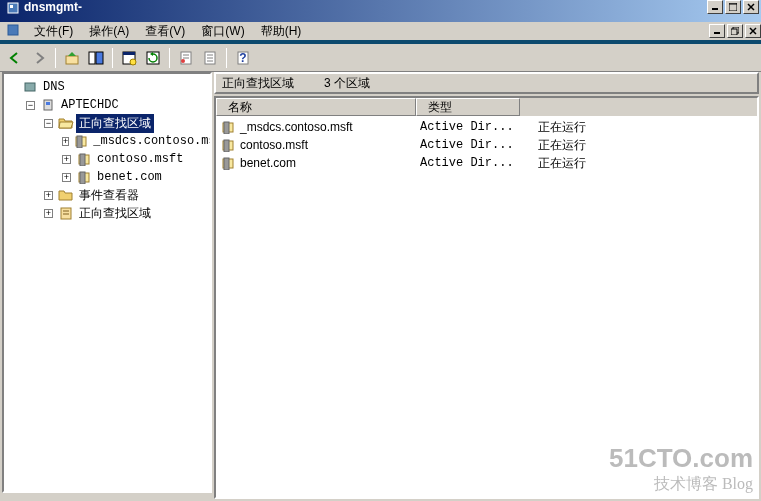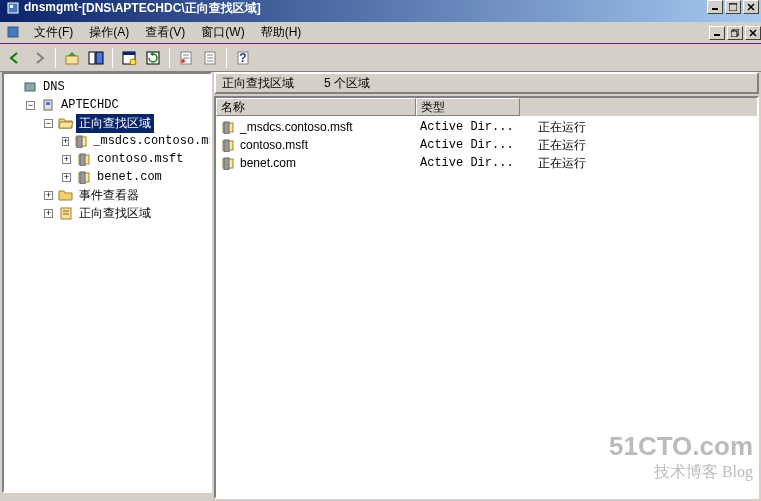--- a/index.html
+++ b/index.html
@@ -2,65 +2,64 @@
 <html><head>
 <meta charset="utf-8">
 <style>
 *{box-sizing:border-box;margin:0;padding:0;font-family:"SimSun","宋体",Tahoma,sans-serif;font-size:12px;user-select:none}
 body{background:#d4d0c8;width:761px;height:501px;overflow:hidden;position:relative}
 .titlebar{height:22px;background:linear-gradient(to right,#0a246a,#a6caf0);display:flex;align-items:flex-start;padding:0 2px;color:#fff}
 .titlebar .icon{width:16px;height:16px;margin:0 3px;display:flex;align-items:center;justify-content:center}
 .titlebar .bold{font-weight:bold;color:#fff}
 .titlebar .spacer{flex:1}
 .winbtn{width:16px;height:14px;background:#d4d0c8;border:1px solid;border-color:#fff #404040 #404040 #fff;margin-left:2px;display:flex;align-items:center;justify-content:center;font-family:Marlett,sans-serif;font-size:10px;color:#000}
-.menubar{height:22px;background:#d4d0c8;display:flex;align-items:center;border-bottom:1px solid #0c4a6e;padding-left:2px}
+.menubar{height:22px;background:#d4d0c8;display:flex;align-items:center;border-bottom:4px solid #0c4a6e;padding-left:2px}
 .menubar .appicon{width:16px;height:16px;margin:0 4px}
 .menu-item{padding:2px 8px;color:#000}
 .menubar .spacer{flex:1}
 .mdibtn{width:16px;height:14px;background:#d4d0c8;border:1px solid;border-color:#fff #404040 #404040 #fff;margin-left:2px;display:flex;align-items:center;justify-content:center;font-size:10px;color:#000}
 .toolbar{height:28px;background:#d4d0c8;display:flex;align-items:center;border-bottom:1px solid #808080;padding:0 4px;gap:2px}
 .tbtn{width:22px;height:22px;display:flex;align-items:center;justify-content:center;border:1px solid transparent}
 .tsep{width:1px;height:20px;background:#808080;margin:0 3px;border-right:1px solid #fff}
 .content{display:flex;height:429px;background:#d4d0c8}
 .treepane{width:210px;background:#fff;border:2px solid;border-color:#808080 #fff #fff #808080;margin:0 2px 8px 2px;overflow:auto;padding:2px}
 .rightpane{flex:1;display:flex;flex-direction:column;margin:0 2px 2px 0}
 .headerbar{height:22px;background:#d4d0c8;border:2px solid;border-color:#fff #808080 #808080 #fff;display:flex;align-items:center;padding:0 6px;margin-bottom:2px}
 .listpane{flex:1;background:#fff;border:2px solid;border-color:#808080 #fff #fff #808080;position:relative}
 .cols{height:18px;display:flex;background:#d4d0c8}
-.col{border:1px solid;border-color:#fff #808080 #808080 #fff;padding:2px 4px;display:flex;align-items:center}
+.col{border:1px solid;border-color:#fff #808080 #808080 #fff;padding:2px 11px;display:flex;align-items:center}
 .rows{padding:2px 0}
 .row{display:flex;height:18px;align-items:center}
 .cell{padding:0 4px;display:flex;align-items:center;gap:4px;font-family:"Courier New","宋体",monospace}
 .tree{padding:2px}
 .node{white-space:nowrap}
 .node-line{display:flex;align-items:center;height:18px;gap:2px}
 .exp{width:9px;height:9px;border:1px solid #808080;display:flex;align-items:center;justify-content:center;font-size:9px;line-height:1;background:#fff;margin-right:3px;color:#000}
 .noexp{width:9px;height:9px;margin-right:3px}
 .ticon{width:16px;height:14px;display:flex;align-items:center;justify-content:center}
 .tlabel{padding:1px 3px;font-family:"宋体","Courier New",monospace}
 .tlabel.sel{background:#0a246a;color:#fff}
 .children{padding-left:18px}
-.watermark{position:absolute;right:8px;bottom:18px;text-align:right;color:#bbb;pointer-events:none}
+.watermark{position:absolute;right:8px;bottom:6px;text-align:right;color:#bbb;pointer-events:none}
 .watermark .big{font-size:26px;font-weight:bold;font-family:Arial}
 .watermark .small{font-size:16px;font-family:"SimSun"}
 svg{display:block}
 </style>
 </head>
 <body>
 
 <div class="titlebar">
   <span class="icon">
     <svg width="14" height="14">
         <rect x="2" y="2" width="10" height="10" fill="#4a7ab8" stroke="#fff"></rect>
         <rect x="4" y="4" width="3" height="3" fill="#fff"></rect>
       </svg>
   </span>
   <span class="bold">dnsmgmt</span>
   <span class="bold"> - </span>
-  <span class="bold">[DNS\APTECHDC\正向查找区域]</span>
   <span class="spacer"></span>
   <div class="winbtn">
       <svg width="8" height="8">
         <line x1="1" y1="6" x2="7" y2="6" stroke="#000" stroke-width="2"></line>
       </svg>
     </div>
   <div class="winbtn">
       <svg width="8" height="8">
         <rect x="0" y="0" width="8" height="8" fill="none" stroke="#000"></rect>
         <line x1="0" y1="1" x2="8" y2="1" stroke="#000"></line>
@@ -265,21 +264,21 @@
           </div>
         </div>
       </div>
     </div>
   </div>
 
   <div class="rightpane">
     <div class="headerbar">
       <span>正向查找区域</span>
       <span style="width:30px"></span>
-      <span>5 个区域</span>
+      <span>3 个区域</span>
     </div>
     <div class="listpane">
       <div class="cols">
         <div class="col" style="width:200px">名称</div>
         <div class="col" style="width:104px">类型</div>
       </div>
       <div class="rows">
         <div class="row">
           <div class="cell" style="width:200px">
             <span class="ticon">

